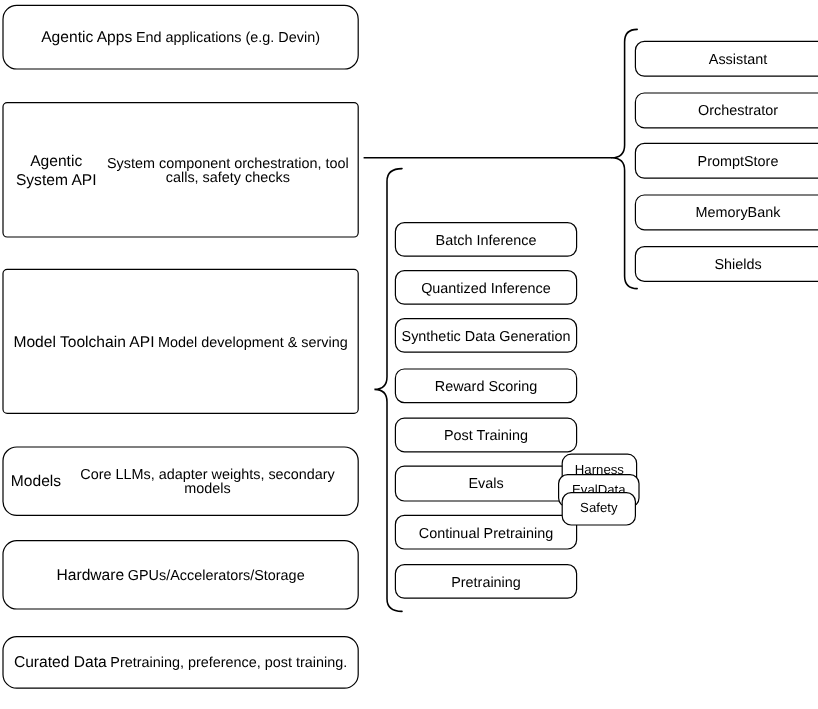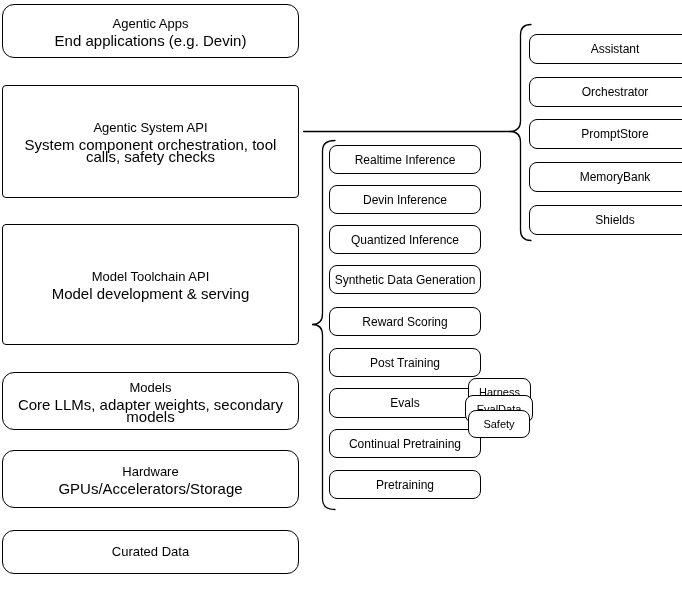--- a/index.html
+++ b/index.html
@@ -18,27 +18,27 @@
     border:1.5px solid #000000;
     box-sizing:border-box;
     display:flex;
     align-items:center;
     justify-content:center;
     text-align:center;
   }
   .layer{
     left:2px;width:297px;
     border-radius:12px;
-    flex-direction:column;
+    flex-direction:row;
     gap:3px;
     padding:0 6px;
   }
   .layer.big{border-radius:4px;}
   .layer .t{font-size:13px;line-height:16px;}
-  .layer .s{font-size:15px;line-height:12px;}
+  .layer .s{font-size:12px;line-height:12px;}
   .mid{
     left:329px;width:152px;height:29px;
     border-radius:8px;
     font-size:12px;
   }
   .rgt{
     left:529px;width:172px;height:30px;
     border-radius:8px;
     font-size:12px;
   }
@@ -77,24 +77,24 @@
   <div class="node layer" style="top:372px;height:58px">
     <div class="t">Models</div>
     <div class="s">Core LLMs, adapter weights, secondary models</div>
   </div>
   <div class="node layer" style="top:450px;height:58px">
     <div class="t">Hardware</div>
     <div class="s">GPUs/Accelerators/Storage</div>
   </div>
   <div class="node layer" style="top:530px;height:44px">
     <div class="t">Curated Data</div>
+    <div class="s">Pretraining, preference, post training.</div>
   </div>
 
-  <div class="node mid" style="top:145px">Realtime Inference</div>
-  <div class="node mid" style="top:185px">Devin Inference</div>
+  <div class="node mid" style="top:185px">Batch Inference</div>
   <div class="node mid" style="top:225px">Quantized Inference</div>
   <div class="node mid" style="top:265px">Synthetic Data Generation</div>
   <div class="node mid" style="top:307px">Reward Scoring</div>
   <div class="node mid" style="top:348px">Post Training</div>
   <div class="node mid" style="top:388px;height:30px">Evals</div>
   <div class="node mid" style="top:429px">Continual Pretraining</div>
   <div class="node mid" style="top:470px">Pretraining</div>
 
   <div class="node pill" style="left:468px;top:378px;width:63px">Harness</div>
   <div class="node pill" style="left:465px;top:395px;width:68px">EvalData</div>

